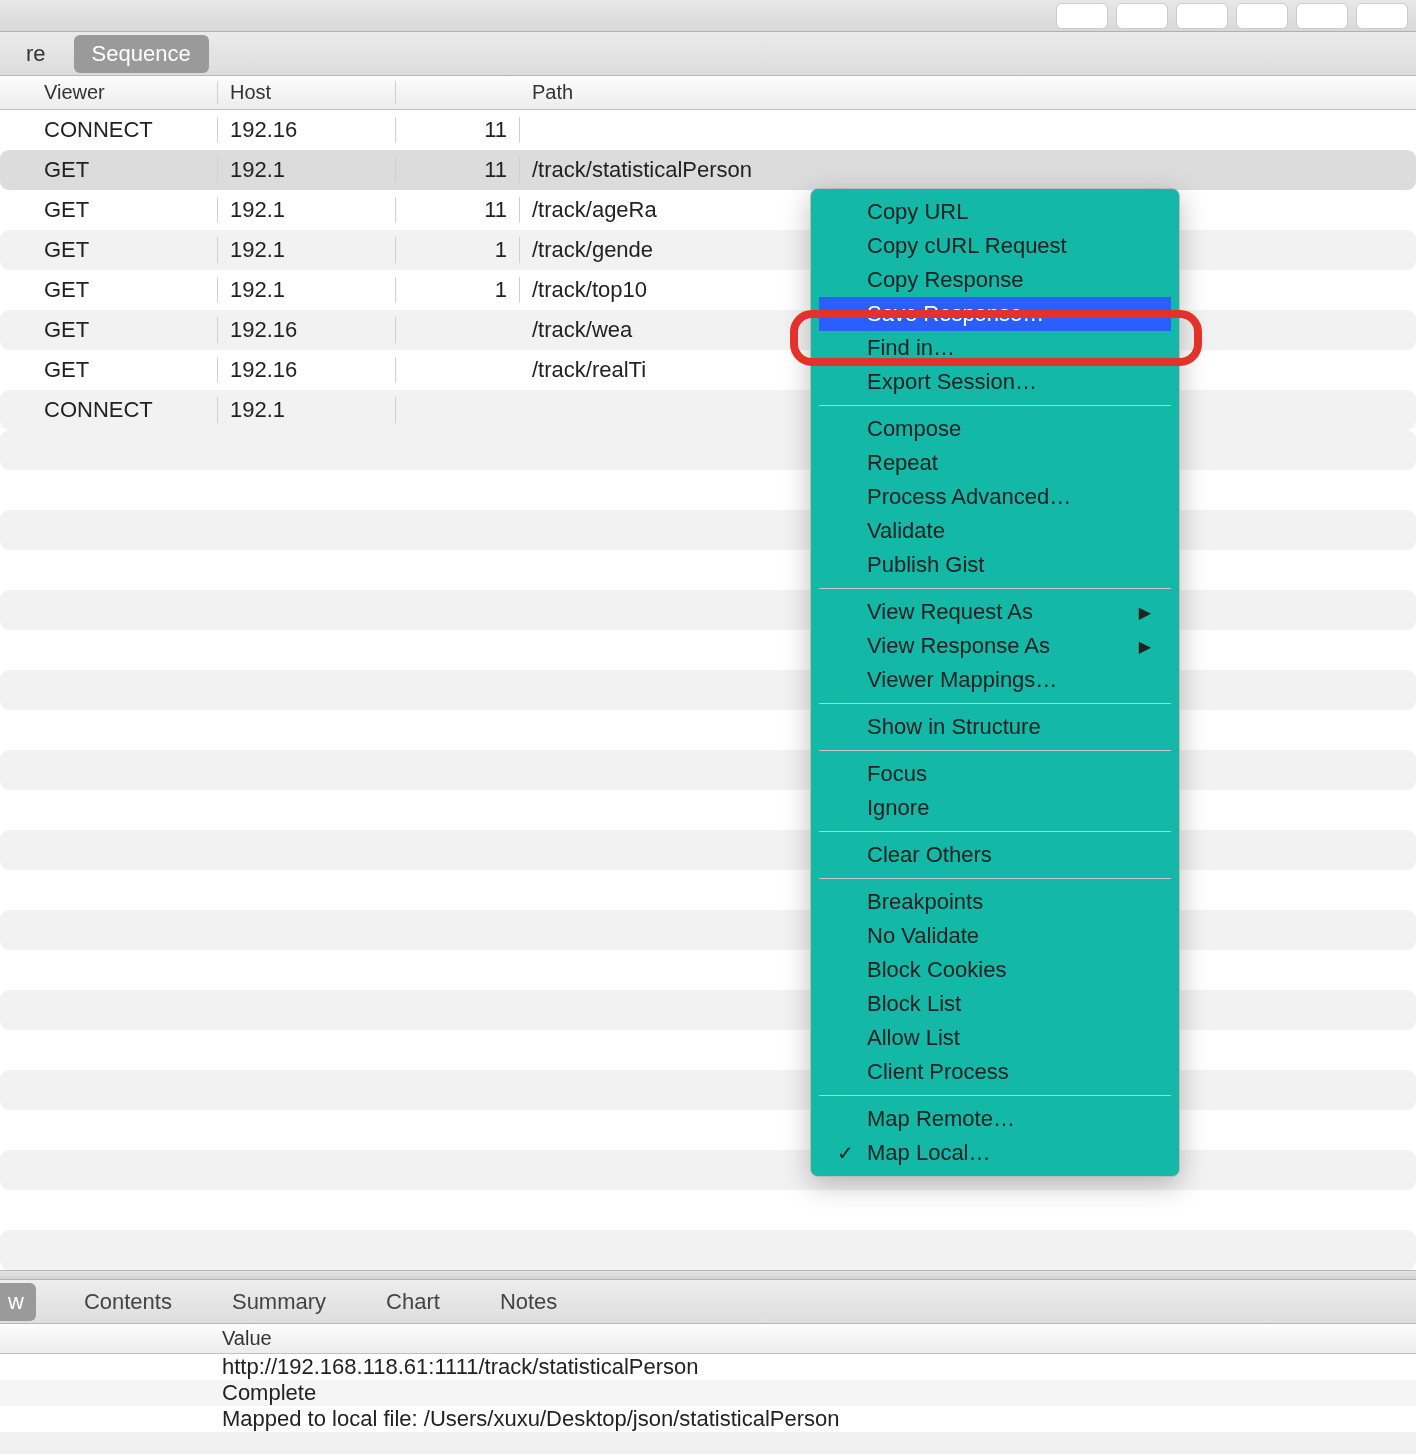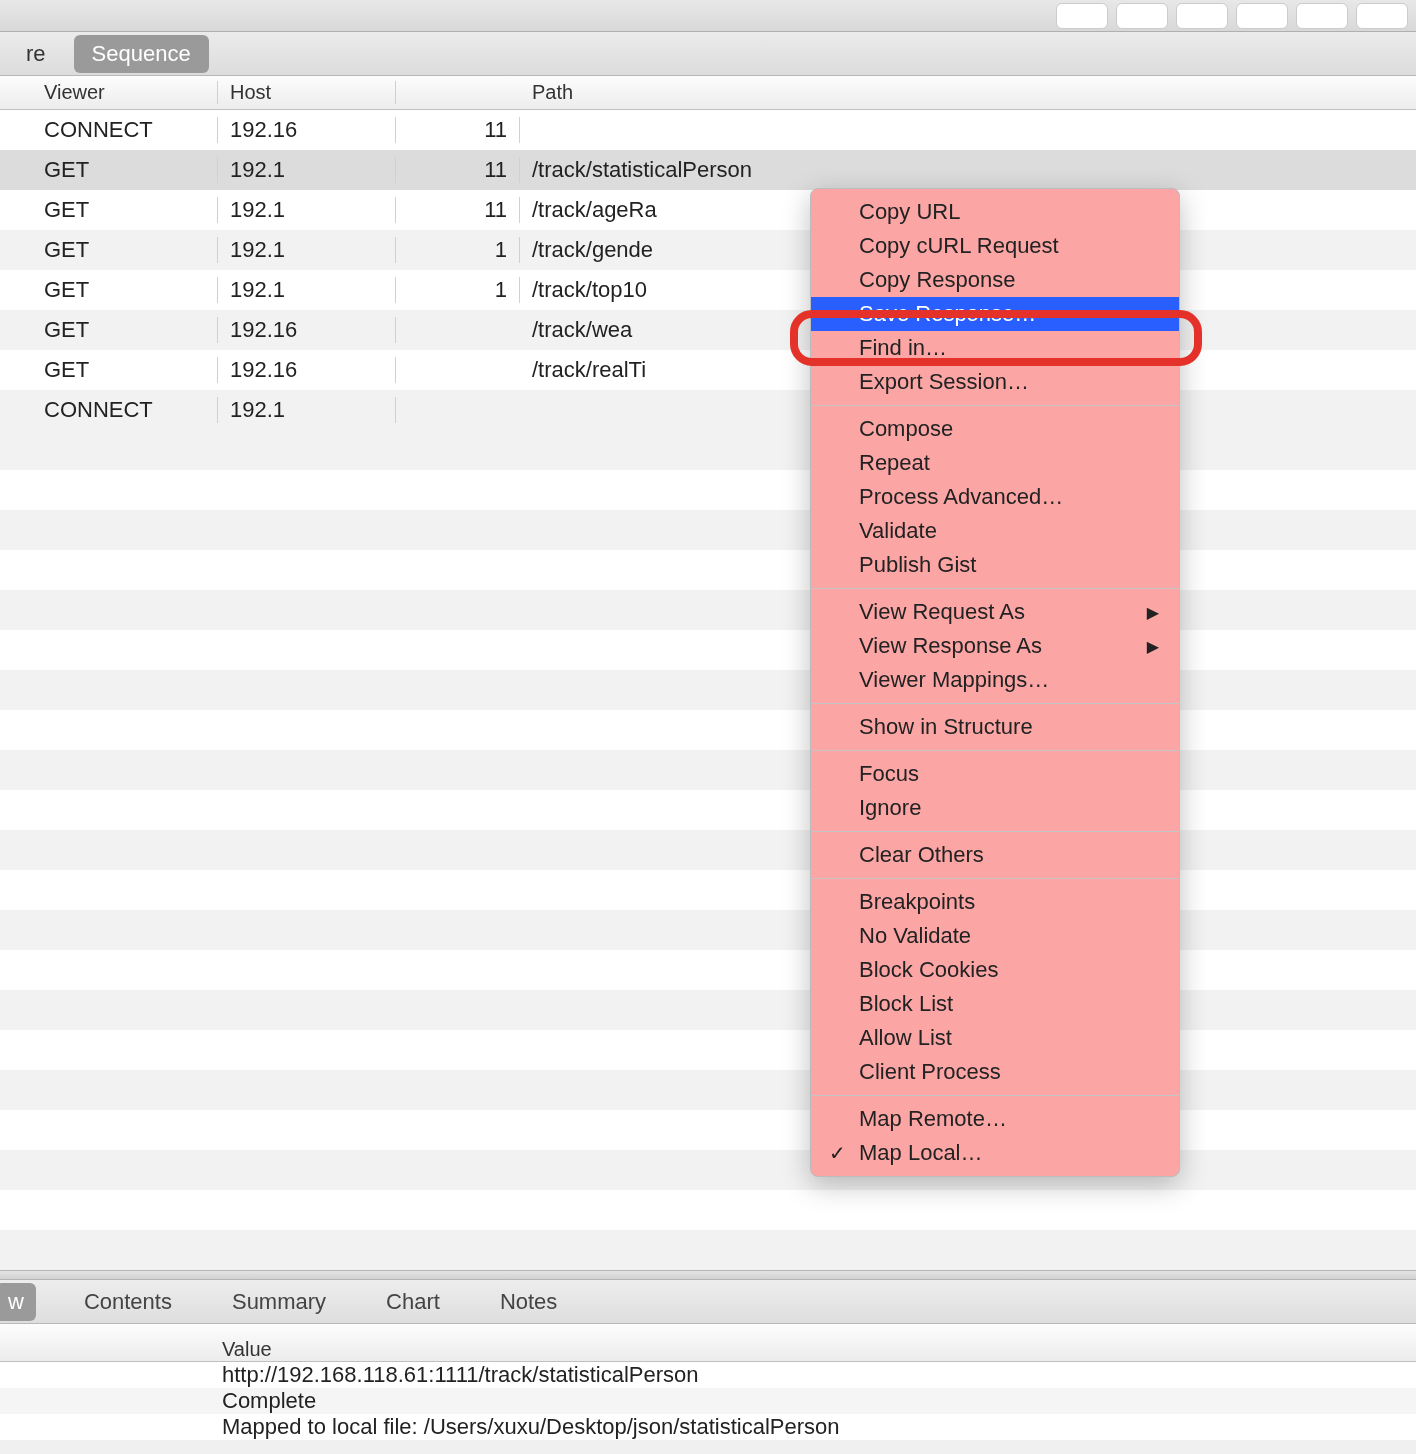--- a/index.html
+++ b/index.html
@@ -63,34 +63,35 @@
     .col-path { flex: 1; padding-left: 12px; white-space: nowrap; overflow: hidden;}
     .table-body {
       background: #fff;
     }
     .row {
       height: 40px;
       display: flex;
       align-items: center;
       font-size: 22px;
       color: #222;
+      border-radius: 9px;
     }
     .row:nth-child(odd) { background: #fff; }
     .row:nth-child(even) { background: #f2f2f2; }
     .row.selected { background: #dcdcdc; }
     .context-menu {
       position: absolute;
       top: 188px;
       left: 810px;
       width: 370px;
-      background: #fca5a5;
+      background: #14b8a6;
       border: 1px solid #bcbcbc;
       border-radius: 8px;
       box-shadow: 0 8px 28px rgba(0,0,0,0.25);
-      padding: 6px 0;
+      padding: 6px 8px;
       font-size: 22px;
     }
     .menu-item {
       padding: 4px 28px 4px 48px;
       color: #222;
       position: relative;
       white-space: nowrap;
     }
     .menu-item.highlighted {
       background: #2a5fff;
@@ -145,25 +146,25 @@
       color: #444;
       padding: 6px 12px;
     }
     .btab.active {
       background: #9a9a9a;
       color: #fff;
       border-radius: 6px;
       margin-left: -4px;
     }
     .detail-header {
-      height: 38px;
+      height: 30px;
       background: linear-gradient(#fdfdfd, #ececec);
       border-bottom: 1px solid #c0c0c0;
       display: flex;
-      align-items: flex-end;
+      align-items: center;
       font-size: 20px;
       color: #333;
     }
     .dcol-name { width: 210px; padding-left: 12px; border-right: 1px solid #d0d0d0;}
     .dcol-value { flex: 1; padding-left: 12px; }
     .detail-row {
       display: flex;
       padding: 0 0;
       font-size: 22px;
       color: #222;

